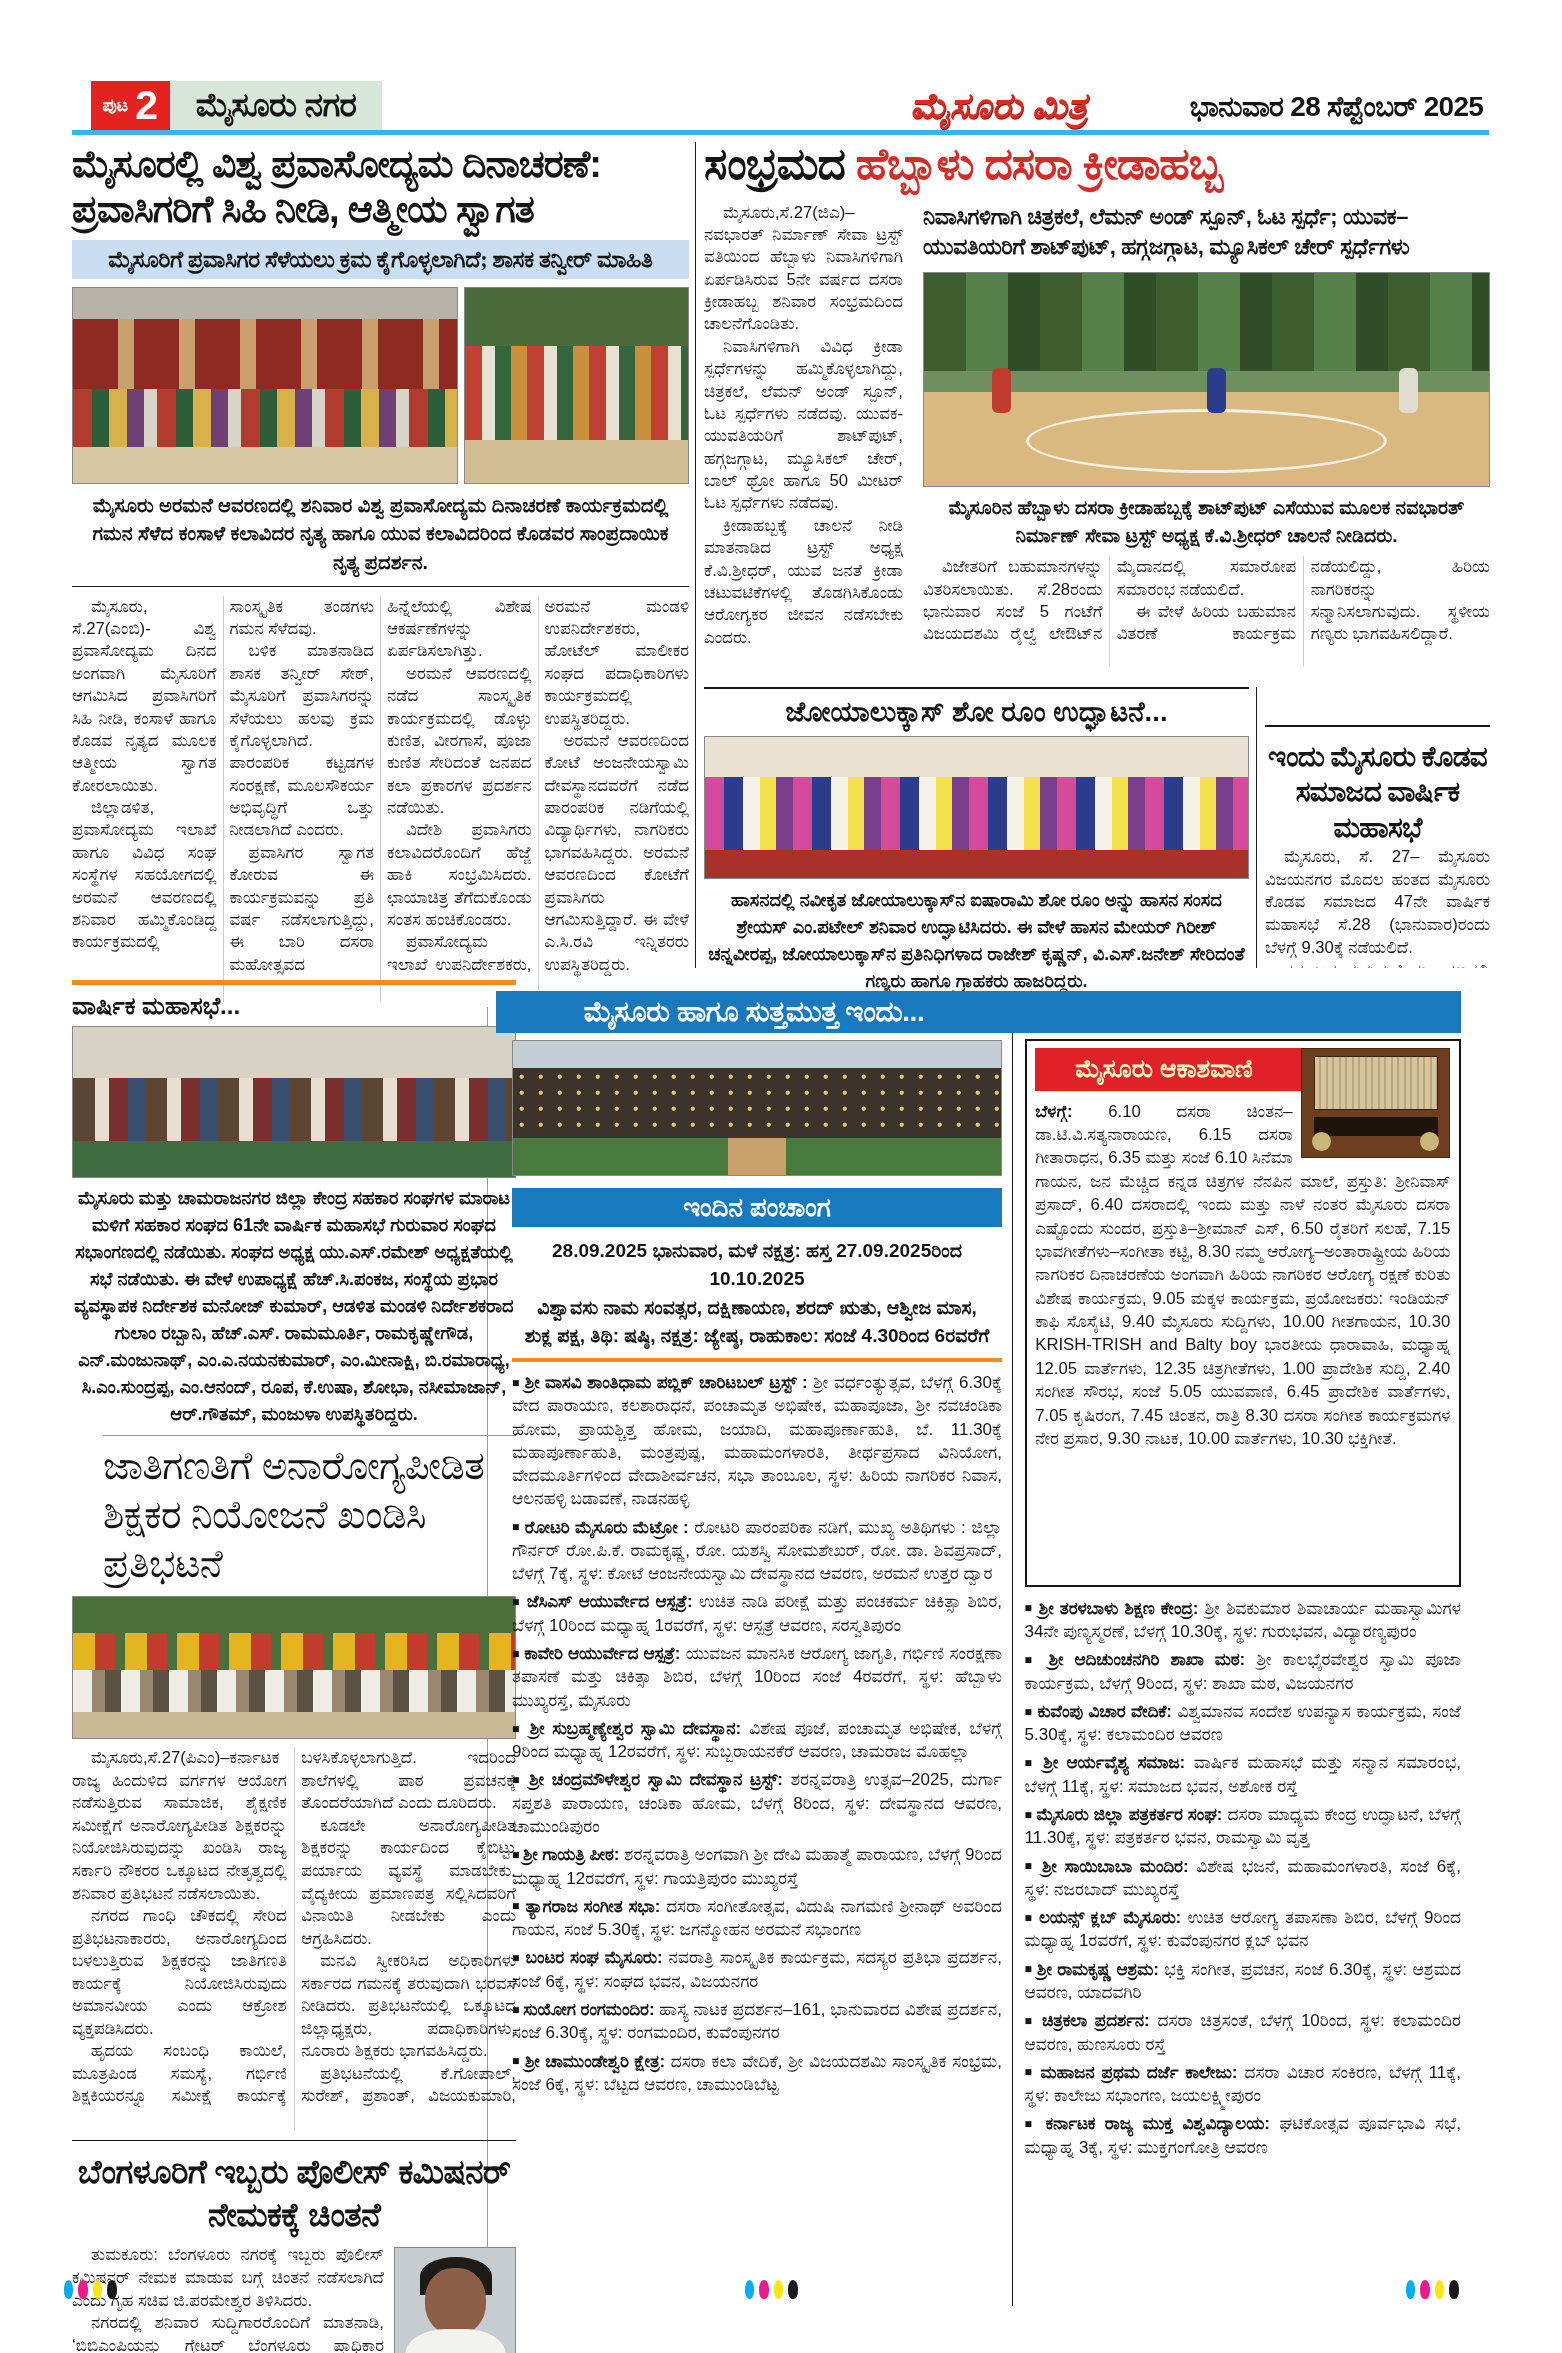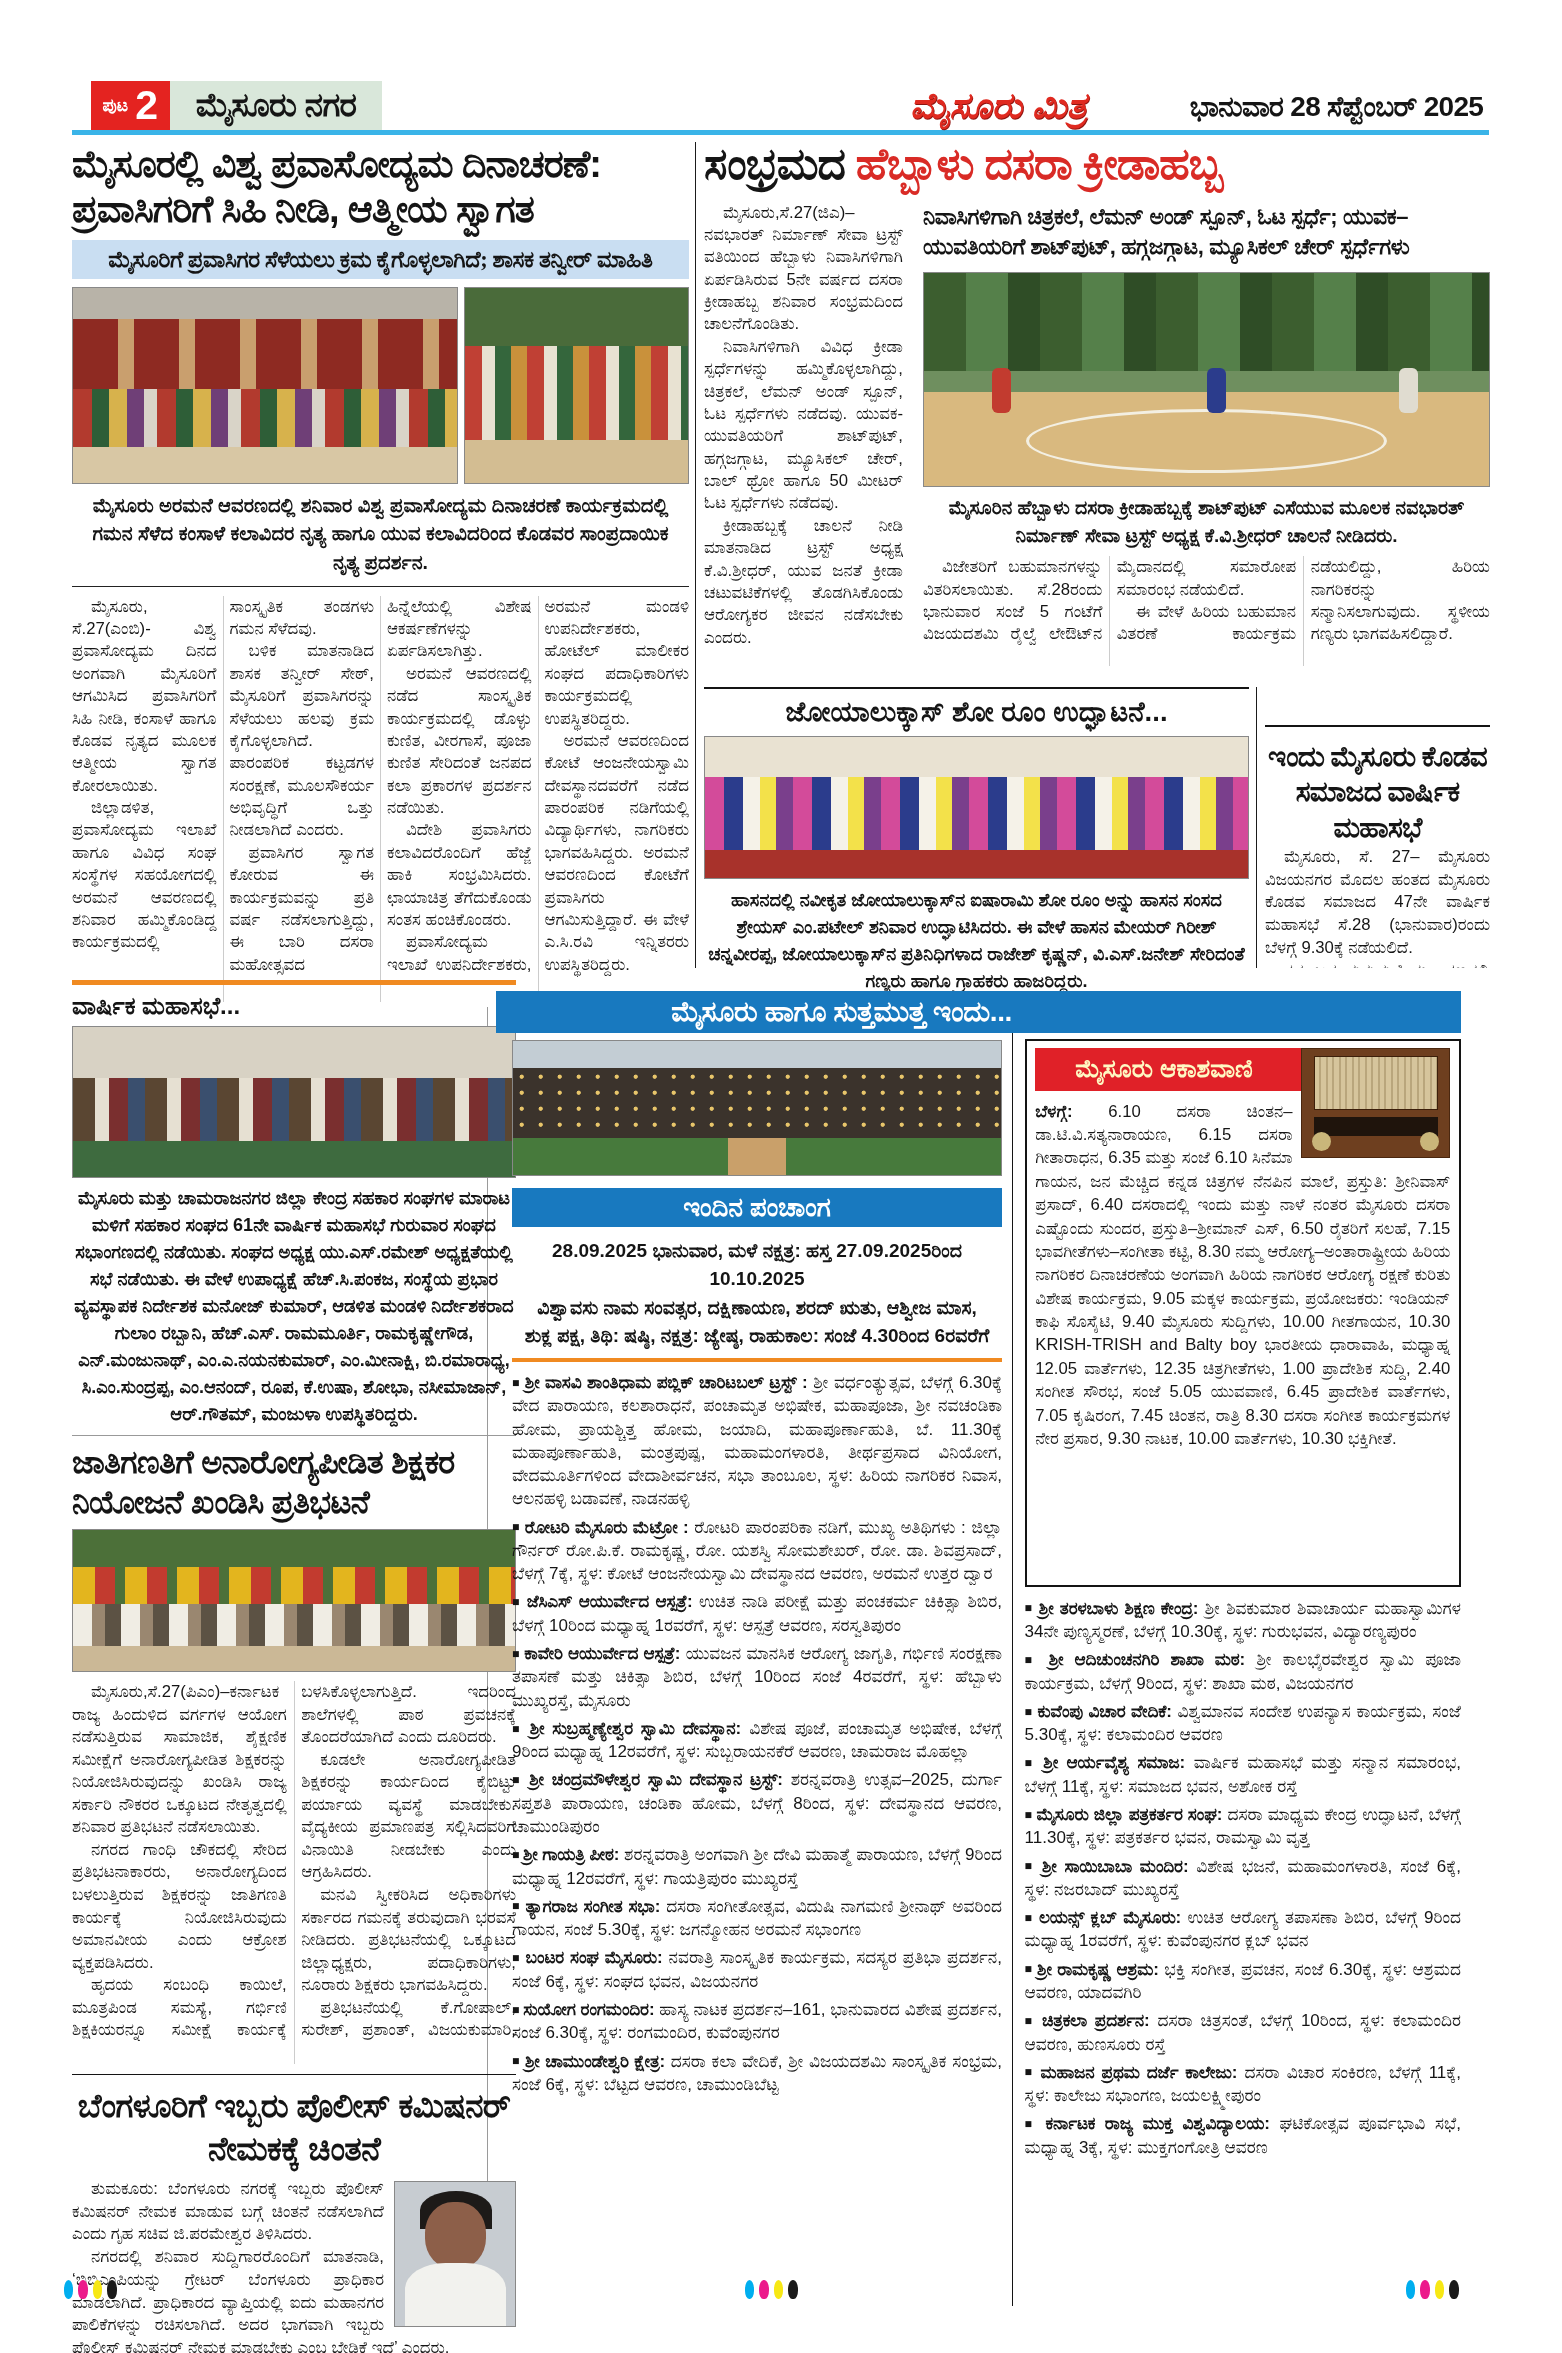--- a/index.html
+++ b/index.html
@@ -57,34 +57,34 @@
   .kodava { position:absolute; left:1265px; top:725px; width:225px; }
   .kodava h3 { font-size:28px; font-weight:bold; text-align:center; line-height:1.28; border-top:2.2px solid #141414; padding-top:11.6px; letter-spacing:-0.7px;font-family:Liberation Serif, serif; }
   .kodava-body { margin-top:0; font-size:16.7px; line-height:1.36; text-align:justify; height:122px; overflow:hidden; }
 
   
   .low-left { position:absolute; left:72px; top:980px; width:444px; }
   .orange-bar { height:5px; background:#f08a21; }
   .sec-label { font-size:24px; font-weight:bold; padding:7.2px 0 5.8px; }
   .ph-maha { height:152px; }
   .cap-maha { font-size:18px; font-weight:600; text-align:center; line-height:1.5; padding:7.2px 0; }
-  .head-protest { font-size:32px; font-weight:bold; line-height:1.25; padding:5.8px 0 7.2px; letter-spacing:-0.7px; border-top:0.7px solid #999; }
+  .head-protest { font-size:39px; font-weight:normal; line-height:1.25; padding:5.8px 0 7.2px; letter-spacing:-0.7px; border-top:0.7px solid #999;margin-left:31px; }
   .ph-protest { height:143px; }
   .body-protest { margin-top:8.7px; column-count:2; column-gap:14.5px; column-rule:0.7px solid #cccccc; font-size:16.7px; line-height:1.35; text-align:justify; height:383px; overflow:hidden; }
   .head-police { font-size:33px; font-weight:bold; text-align:center; line-height:1.3; padding:10px 0 7.2px; border-top:1.4px solid #141414; margin-top:10px; letter-spacing:-0.7px; }
   .body-police { font-size:16.7px; line-height:1.36; text-align:justify; height:194px; overflow:hidden; }
   .portrait { float:right; width:122px; height:146px; margin:2.9px 0 5.8px 10px; border:0.7px solid #888; position:relative; background:#c7ccd1; overflow:hidden; }
   .portrait .hair { position:absolute; left:25px; top:8.7px; width:72px; height:38px; background:#1d1a18; border-radius:50% 50% 0 0; }
   .portrait .face { position:absolute; left:30px; top:20px; width:61px; height:67px; background:#8d5f49; border-radius:46%; }
   .portrait .shirt { position:absolute; left:10px; top:81px; width:101px; height:65px; background:#f2f2ee; border-radius:40% 40% 0 0; }
 
   
   .events { position:absolute; left:496px; top:991px; width:965px; }
   .band { height:42px; background:#1879bf; display:flex; align-items:center; }
-  .band span { width:516px; text-align:right; color:#fff; font-size:28px; font-weight:bold; letter-spacing:-0.4px; }
+  .band span { width:516px; text-align:center; color:#fff; font-size:28px; font-weight:bold; letter-spacing:-0.4px; }
   .ev-cols { display:flex; align-items:stretch; }
   .ev-left { width:516px; padding:7.2px 10px 0 16px; }
   .ev-right { flex:1; padding:5.8px 0 0 11.6px; border-left:1.4px solid #141414; }
   .ph-palace { height:136px; }
   .pan-band { height:39px; background:#1879bf; color:#fff; font-size:26px; font-weight:bold; text-align:center; line-height:39px; margin-top:11.6px; }
   .pan-lines { text-align:center; font-weight:bold; font-size:19px; line-height:1.5; padding:10px 0 7.2px; }
   .orange-rule2 { height:4.3px; background:#f08a21; margin-bottom:8.7px; }
   .ev-list { font-size:17px; line-height:1.37; text-align:justify; height:935px; overflow:hidden; }
   .evt { margin-bottom:5px; }
   .evt::before { content:"■ "; font-size:12.3px; position:relative; top:-1.4px; }

